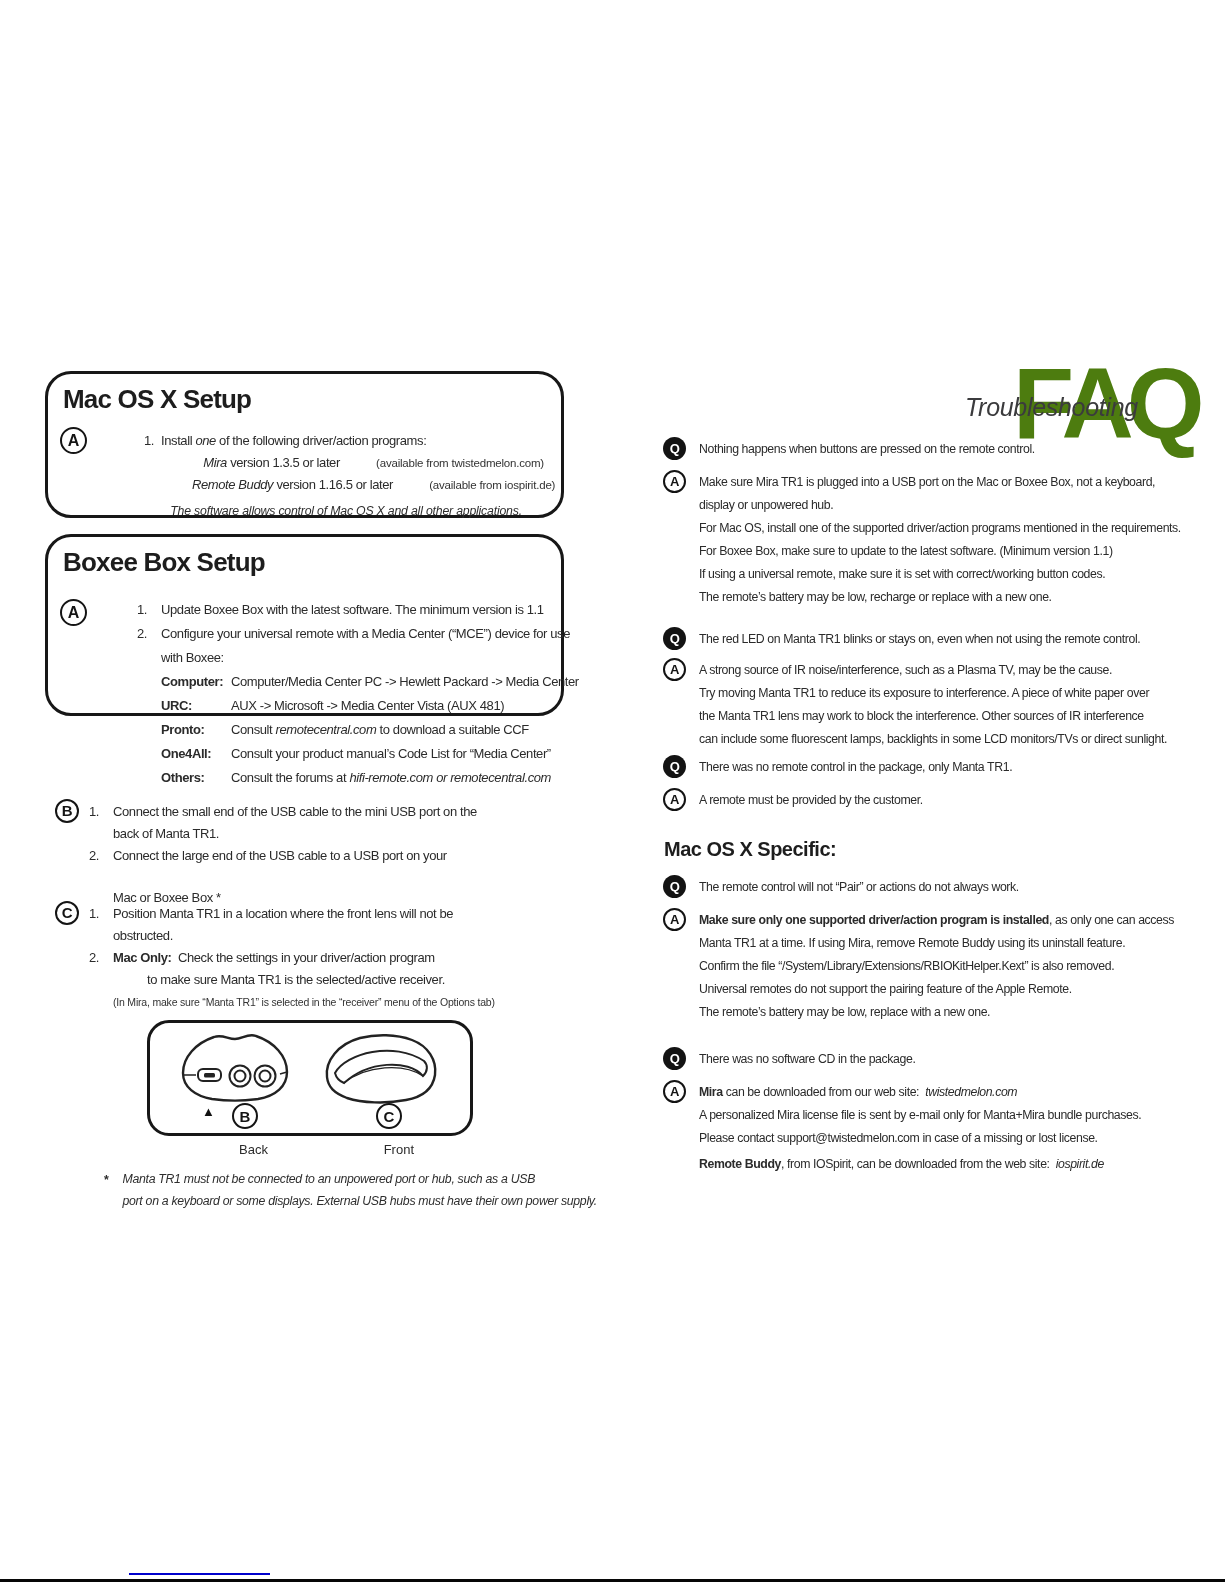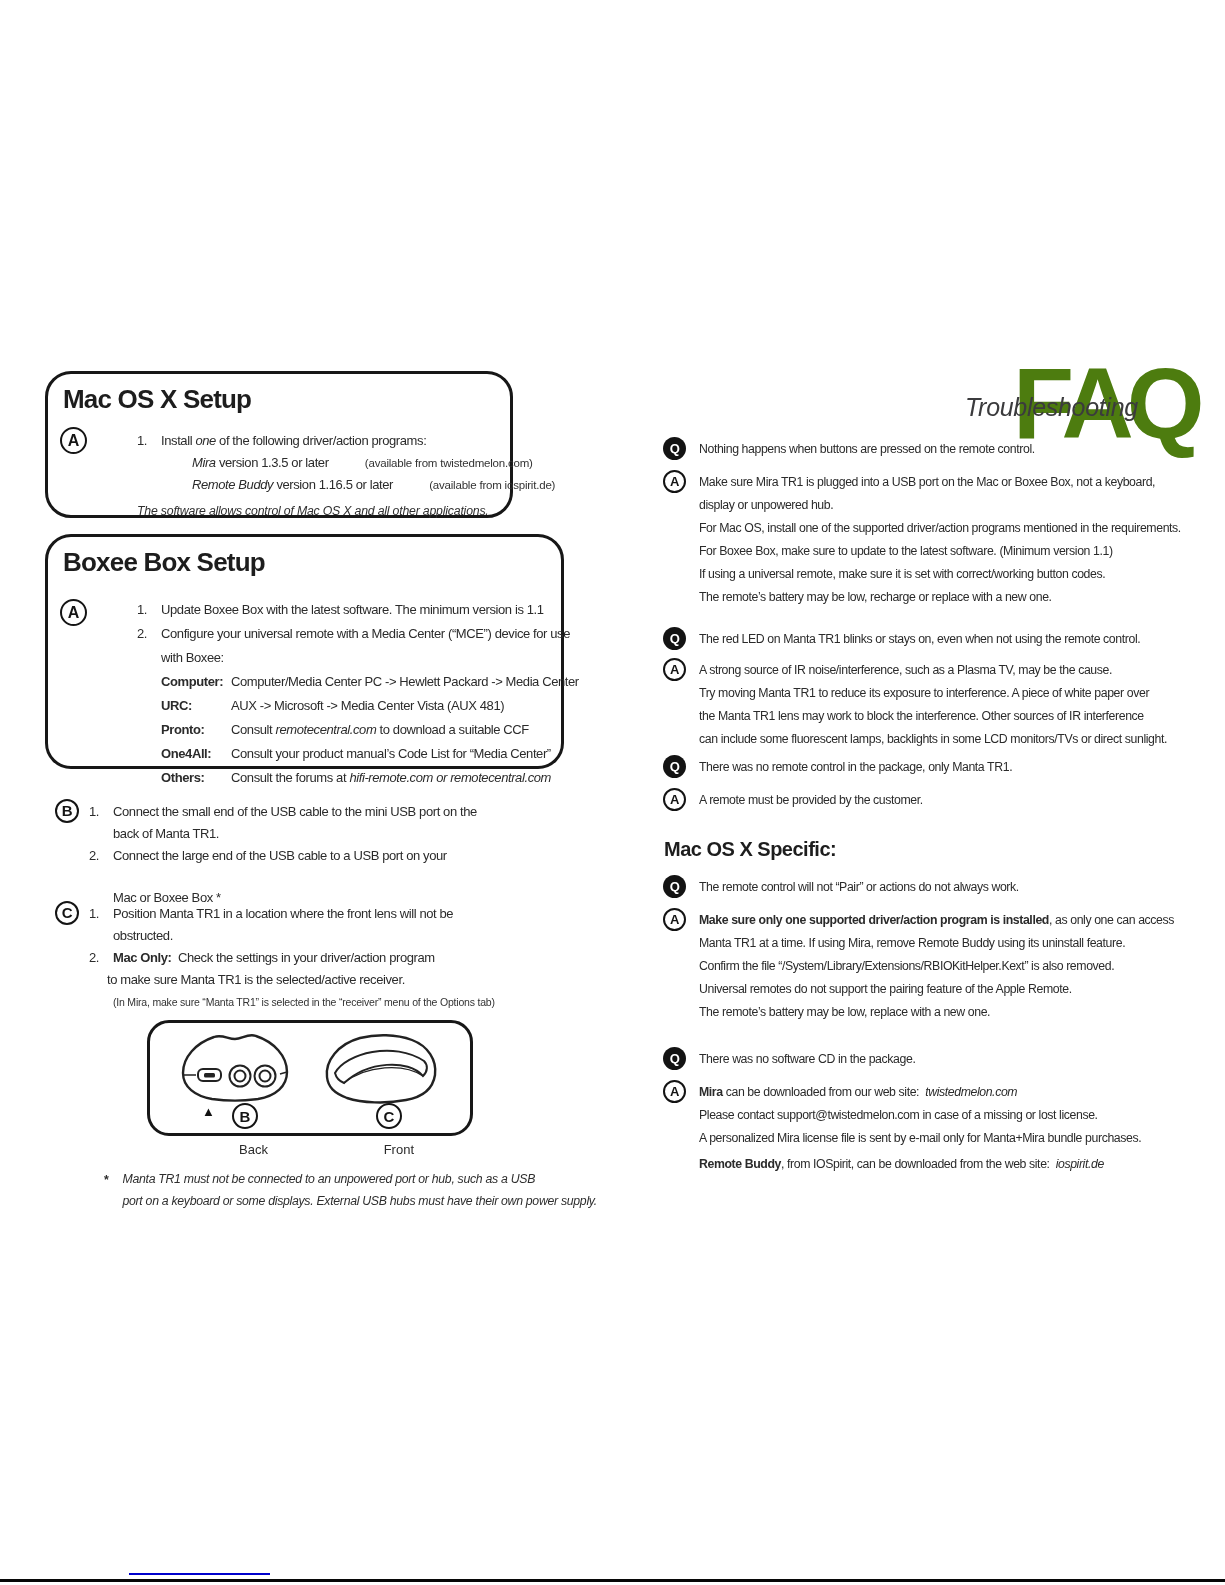--- a/index.html
+++ b/index.html
@@ -7,22 +7,22 @@
     position:relative;width:1225px;height:1585px;background:#ffffff;overflow:hidden;
     font-family:"Liberation Sans","DejaVu Sans",sans-serif;color:#2b2b2b;
   }
   .nw{white-space:nowrap;}
   .b{font-weight:bold;}
   .i{font-style:italic;}
   .bi{font-weight:normal;font-style:italic;}
 
   
   .rbox{position:absolute;border:3px solid #171717;border-radius:26px;background:#fff;box-sizing:border-box;}
-  #box-mac{left:45px;top:371px;width:468px;height:147px;}
-  #box-boxee{left:45px;top:534px;width:519px;height:235px;}
+  #box-mac{left:45px;top:371px;width:519px;height:147px;text-align:center;}
+  #box-boxee{left:45px;top:534px;width:519px;height:182px;}
   .box-title{margin:0;position:absolute;left:15px;top:10px;font-size:26px;font-weight:bold;
     letter-spacing:-0.8px;color:#1d1d1d;}
 
   
   .badge{display:flex;align-items:center;justify-content:center;border-radius:50%;
     font-weight:bold;color:#141414;box-sizing:border-box;background:#fff;}
   .badge-outline{border:2.5px solid #141414;}
   .badge-27{width:27px;height:27px;font-size:16px;}
   .badge-24{width:24px;height:24px;font-size:15px;flex:0 0 24px;margin-top:-2px;}
   .badge-26{width:26px;height:26px;font-size:15px;}
@@ -44,21 +44,21 @@
 
   
   .bc-section{position:absolute;font-size:13px;line-height:22px;letter-spacing:-0.4px;}
   #sec-b{left:55px;top:801px;width:540px;}
   #sec-c{left:55px;top:903px;width:540px;}
   .bcrow{display:flex;align-items:flex-start;}
   .badge-spacer{flex:0 0 34px;}
   .bc-badge{flex:0 0 34px;}
   .bc-badge .badge{margin-top:-2px;}
   .cont{margin-left:58px;}
-  .cont2{margin-left:52px;}
+  .cont2{margin-left:92px;}
   .mt3{margin-top:20px;}
   .c-note{margin-left:58px;font-size:10.5px;letter-spacing:-0.2px;color:#333;}
 
   
   #device-box{left:147px;top:1020px;width:326px;height:116px;border-radius:22px;}
   #device-box svg{position:absolute;}
   #svg-back{left:20px;top:4px;}
   #svg-front{left:166px;top:6px;}
   #marker-tri{position:absolute;left:52px;top:82px;font-size:13px;color:#111;line-height:1;}
   #badge-back{position:absolute;left:82px;top:80px;}
@@ -282,22 +282,22 @@
     </div>
 
     <div class="qa-row mt23">
       <span class="badge-q">Q</span>
       <div class="qa-text nw">There was no software CD in the package.</div>
     </div>
     <div class="qa-row mt9">
       <span class="badge-a">A</span>
       <div class="qa-text">
         <div class="nw"><span class="b">Mira</span><span> can be downloaded from our web site:&nbsp; </span><span class="bi">twistedmelon.com</span></div>
+        <div class="nw">A personalized Mira license file is sent by e-mail only for Manta+Mira bundle purchases.</div>
         <div class="nw">Please contact support@twistedmelon.com in case of a missing or lost license.</div>
-        <div class="nw">A personalized Mira license file is sent by e-mail only for Manta+Mira bundle purchases.</div>
         <div class="nw p-mt3"><span class="b">Remote Buddy</span><span>, from IOSpirit, can be downloaded from the web site:&nbsp; </span><span class="bi">iospirit.de</span></div>
       </div>
     </div>
 
   </div>
 
   <div id="link-underline"></div>
   <div id="bottom-rule"></div>
 
 </div>

